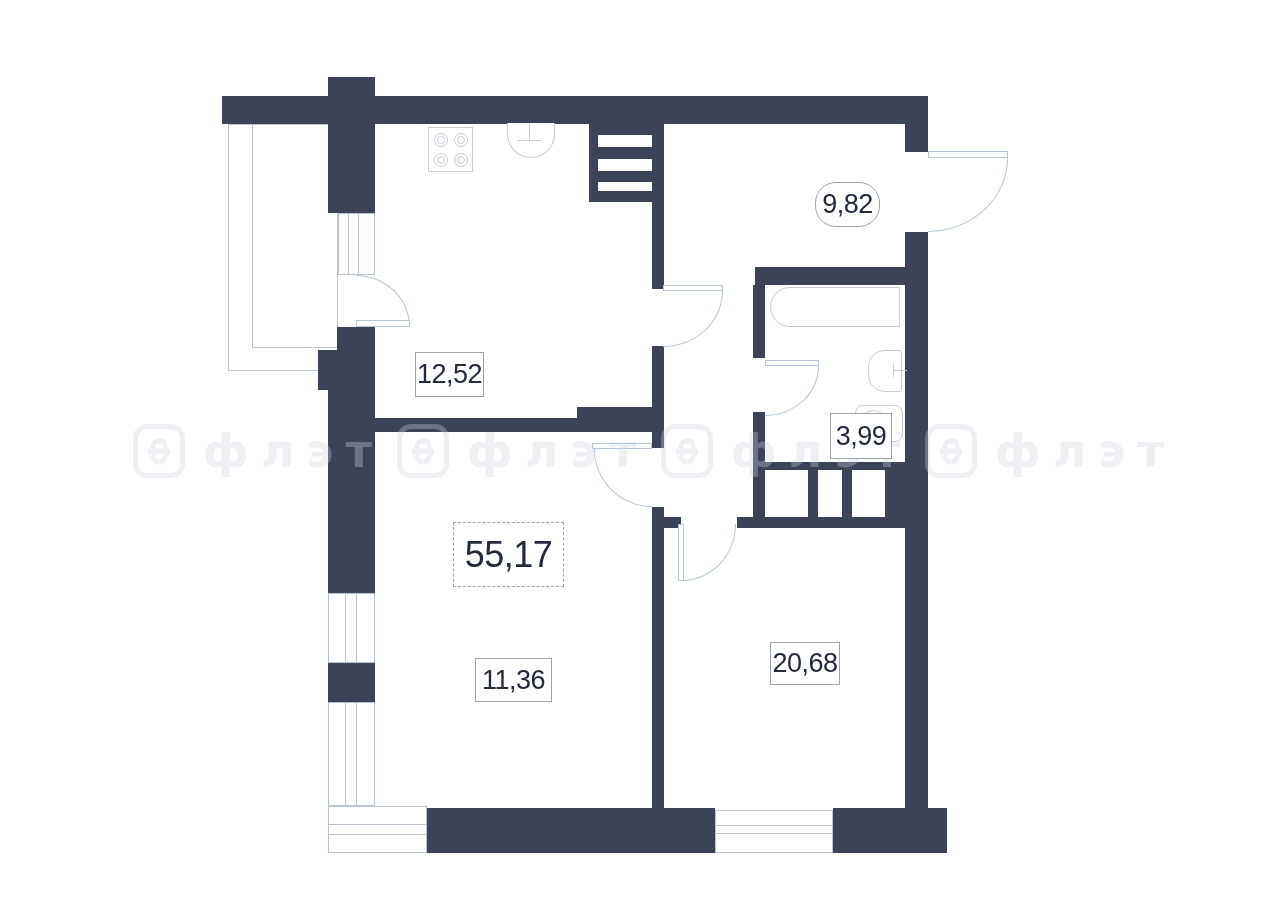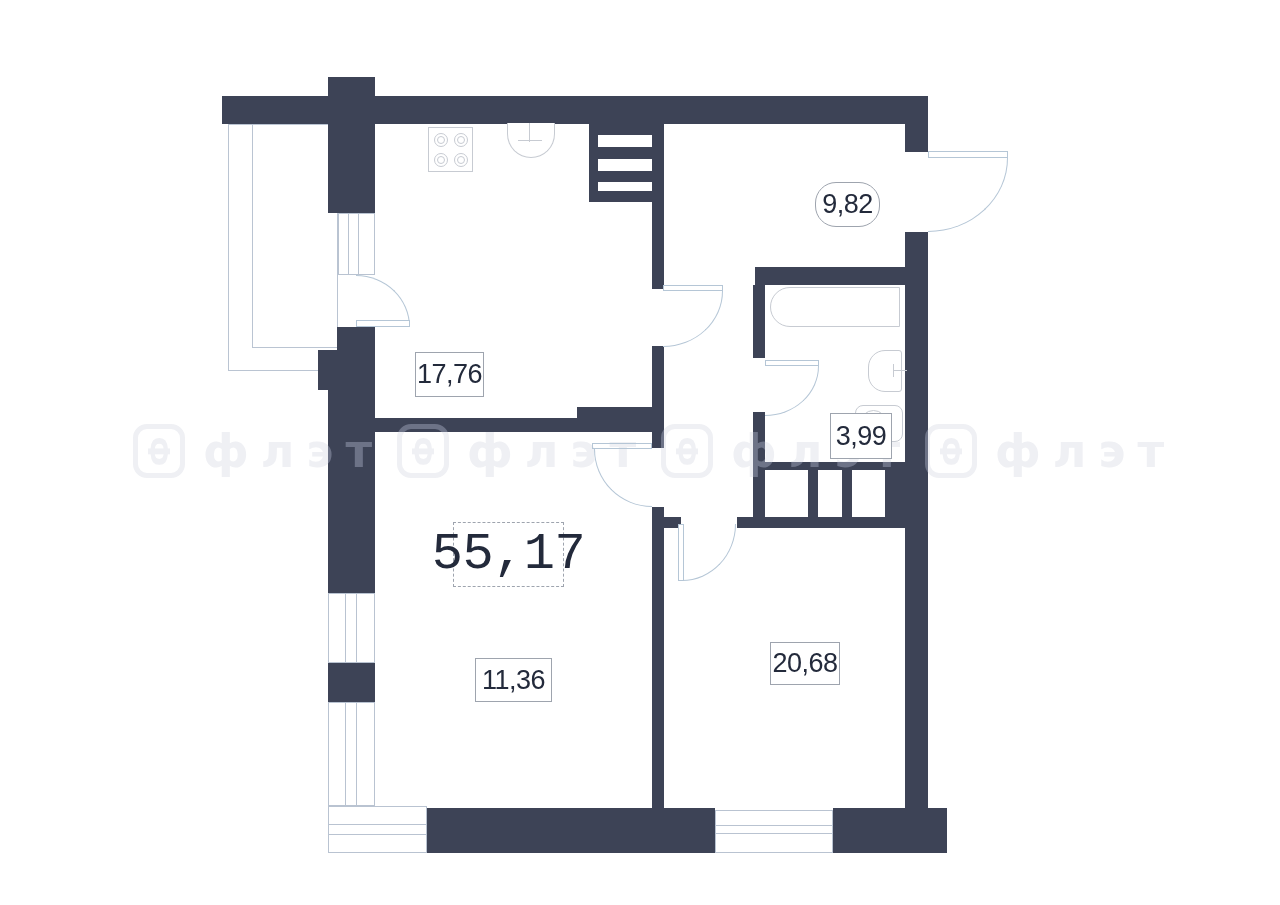--- a/index.html
+++ b/index.html
@@ -20,21 +20,21 @@
   .arc.tr{border-top-width:1px;border-right-width:1px;border-top-right-radius:100%;}
   
   .fx{position:absolute;background:#ffffff;border:1px solid #c7cbd2;z-index:14;box-sizing:border-box;}
   .fxl{position:absolute;background:#c7cbd2;z-index:14;}
   .burner{position:absolute;width:14px;height:14px;border:1px solid #c7cbd2;border-radius:50%;box-sizing:border-box;}
   .burner:after{content:"";position:absolute;left:2px;top:2px;width:8px;height:8px;border:1px solid #c7cbd2;border-radius:50%;box-sizing:border-box;}
   
   .lbl{position:absolute;background:#ffffff;border:1px solid #9ea4ae;color:#232a3b;z-index:40;
        display:flex;flex-direction:column;align-items:center;justify-content:center;
        font-size:27px;line-height:29px;letter-spacing:-0.5px;}
-  .lbl.total{border:1px dashed #9ea4ae;font-size:52px;line-height:42px;font-family:Liberation Mono, monospace;}
+  .lbl.total{border:1px dashed #9ea4ae;font-size:36px;line-height:42px;}
   
   .wm{position:absolute;left:0;top:0;width:1280px;height:905px;z-index:30;pointer-events:none;}
   .wm-d{color:#eff0f4;mix-blend-mode:darken;}
   .wm-l{color:#6d7387;mix-blend-mode:lighten;}
   .wm-g{position:absolute;top:424px;display:flex;align-items:center;gap:18px;}
   .wm-i{width:42px;height:44px;border:5px solid currentColor;border-radius:14px;
         display:flex;align-items:center;justify-content:center;}
   .wm-i span{display:block;font-family:"DejaVu Sans",sans-serif;font-weight:700;font-size:30px;transform:rotate(90deg);}
   .wm-t{font-family:"DejaVu Sans",sans-serif;font-weight:700;font-size:46px;letter-spacing:12px;}
 </style>
@@ -125,21 +125,21 @@
   <div class="fxl" style="left:518px;top:140px;width:24px;height:1px;"></div>
 
   <div class="fx" style="left:770px;top:287px;width:130px;height:40px;border-radius:20px 0 0 20px;"></div>
   <div class="fx" style="left:868px;top:350px;width:34px;height:42px;border-radius:17px 3px 3px 17px;"></div>
   <div class="fxl" style="left:893px;top:370px;width:14px;height:1px;"></div>
   <div class="fxl" style="left:893px;top:364px;width:1px;height:13px;"></div>
   <div class="fx" style="left:855px;top:405px;width:48px;height:37px;border-radius:8px;"></div>
   <div class="fx" style="left:860px;top:410px;width:27px;height:27px;border-radius:50%;"></div>
 
   <div class="lbl" style="left:415px;top:352px;width:67px;height:43px;">
-    <span>17,76</span>
+    <span>12,52</span>
   </div>
   <div class="lbl" style="left:815px;top:182px;width:63px;height:43px;border-radius:21px;">
     <span>9,82</span>
   </div>
   <div class="lbl" style="left:830px;top:413px;width:60px;height:44px;">
     <span>3,99</span>
   </div>
   <div class="lbl total" style="left:453px;top:522px;width:109px;height:63px;">
     <span>55,17</span>
   </div>

